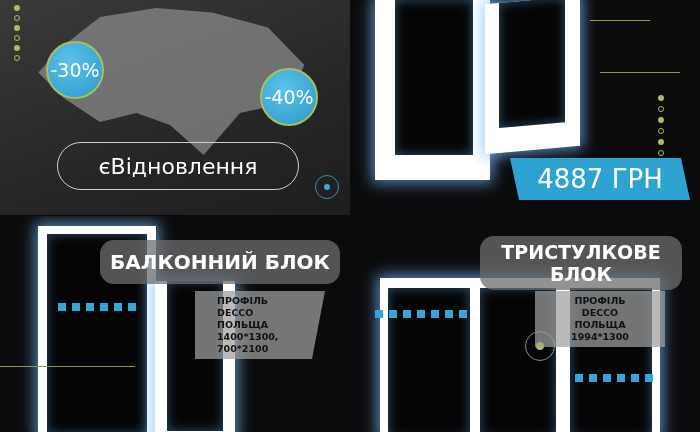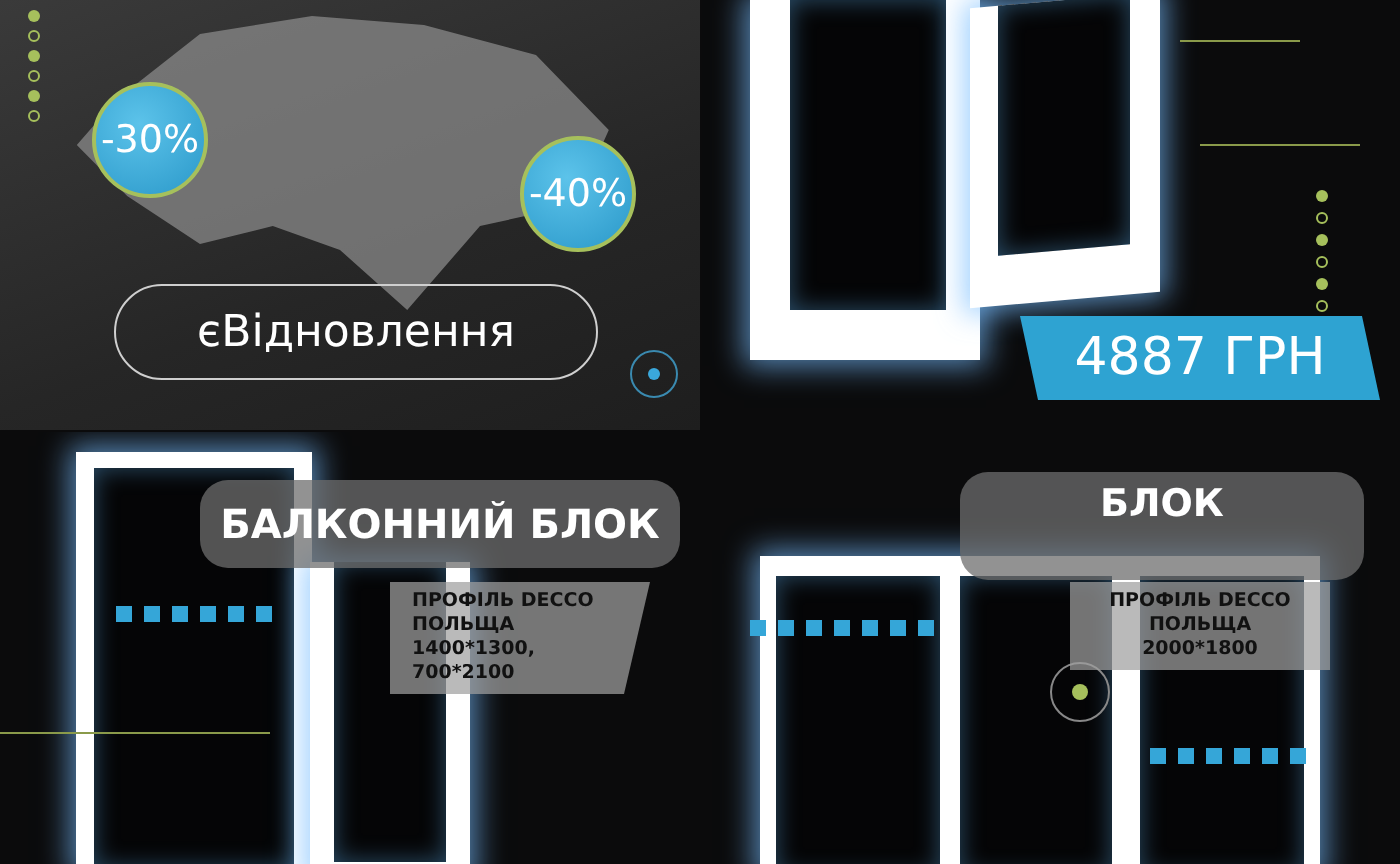--- a/index.html
+++ b/index.html
@@ -8,21 +8,21 @@
 #gov{left:0;top:0;width:350px;height:215px;background:linear-gradient(160deg,#3a3a3a,#262626 60%,#1e1e1e);overflow:hidden}
 .map{left:30px;top:5px;width:280px;height:150px;background:#8a8a8a;opacity:.75;clip-path:polygon(10% 30%,25% 8%,45% 2%,65% 5%,85% 15%,98% 40%,92% 65%,75% 72%,62% 100%,50% 80%,38% 72%,25% 78%,12% 62%,3% 45%)}
 .gtitle{left:60px;top:6px;width:230px;text-align:center;color:#f2f2f2;font-size:16px;line-height:20px}
 .disc{width:58px;height:58px;border-radius:50%;background:radial-gradient(circle at 40% 35%,#5cc3ea,#2a98c9);border:2px solid #a6c05c;color:#fff;font-size:19px;display:flex;align-items:center;justify-content:center}
 .pill{left:57px;top:142px;width:242px;height:48px;border:1.5px solid #cfcfcf;border-radius:24px;color:#fff;font-size:22px;font-weight:normal;display:flex;align-items:center;justify-content:center}
 .dot{width:6px;height:6px;border-radius:50%}
 .win{background:#fff;box-shadow:0 0 14px 3px rgba(120,190,255,.7)}
 .pane{background:#050506;box-shadow:inset 0 0 12px rgba(90,170,230,.45)}
 .price{left:510px;top:158px;width:180px;height:42px;background:#2ea3d2;clip-path:polygon(0 0,95% 0,100% 100%,5% 100%);color:#fff;font-weight:normal;font-size:26px;display:flex;align-items:center;justify-content:center}
 .label{background:rgba(110,110,110,.75);border-radius:14px;color:#fff;font-weight:bold;text-align:center}
-.spec{background:rgba(160,160,160,.72);color:#111;font-size:9.5px;font-weight:bold;line-height:12px;padding:4px 11px}
+.spec{background:rgba(160,160,160,.72);color:#111;font-size:9.5px;font-weight:bold;line-height:12px;padding:4px 22px}
 .sq{width:8px;height:8px;background:#35a6d8;display:inline-block;margin-right:6px}
 .line{height:1px;background:#8a9a4a}
 </style>
 </head>
 <body>
 
 <div id="gov" class="abs">
   <div class="abs map"></div>
   <div class="abs" style="left:14px;top:5px">
     <div class="dot" style="background:#a6c05c;margin-bottom:4px"></div>
@@ -88,19 +88,20 @@
   <div class="abs" style="left:25px;top:87px">
     <span class="sq"></span><span class="sq"></span><span class="sq"></span><span class="sq"></span><span class="sq"></span><span class="sq"></span><span class="sq"></span>
   </div>
   <div class="abs" style="left:225px;top:151px">
     <span class="sq"></span><span class="sq"></span><span class="sq"></span><span class="sq"></span><span class="sq"></span><span class="sq"></span>
   </div>
   <div class="abs" style="left:175px;top:115px;width:30px;height:30px;border-radius:50%;border:1px solid #888">
     <div class="dot" style="background:#a6c05c;width:8px;height:8px;margin:10px"></div>
   </div>
   <div class="abs label" style="left:130px;top:20px;width:202px;height:54px;font-size:19px;line-height:22px;padding-top:5px">
+    <div>ТРИСТУЛКОВЕ</div>
     <div>БЛОК</div>
   </div>
   <div class="abs spec" style="left:185px;top:75px;width:130px;text-align:center">
     <div>ПРОФІЛЬ DECCO ПОЛЬЩА</div>
-    <div>2000*1800</div>
+    <div>1994*1300</div>
   </div>
 </div>
 
 </body></html>

